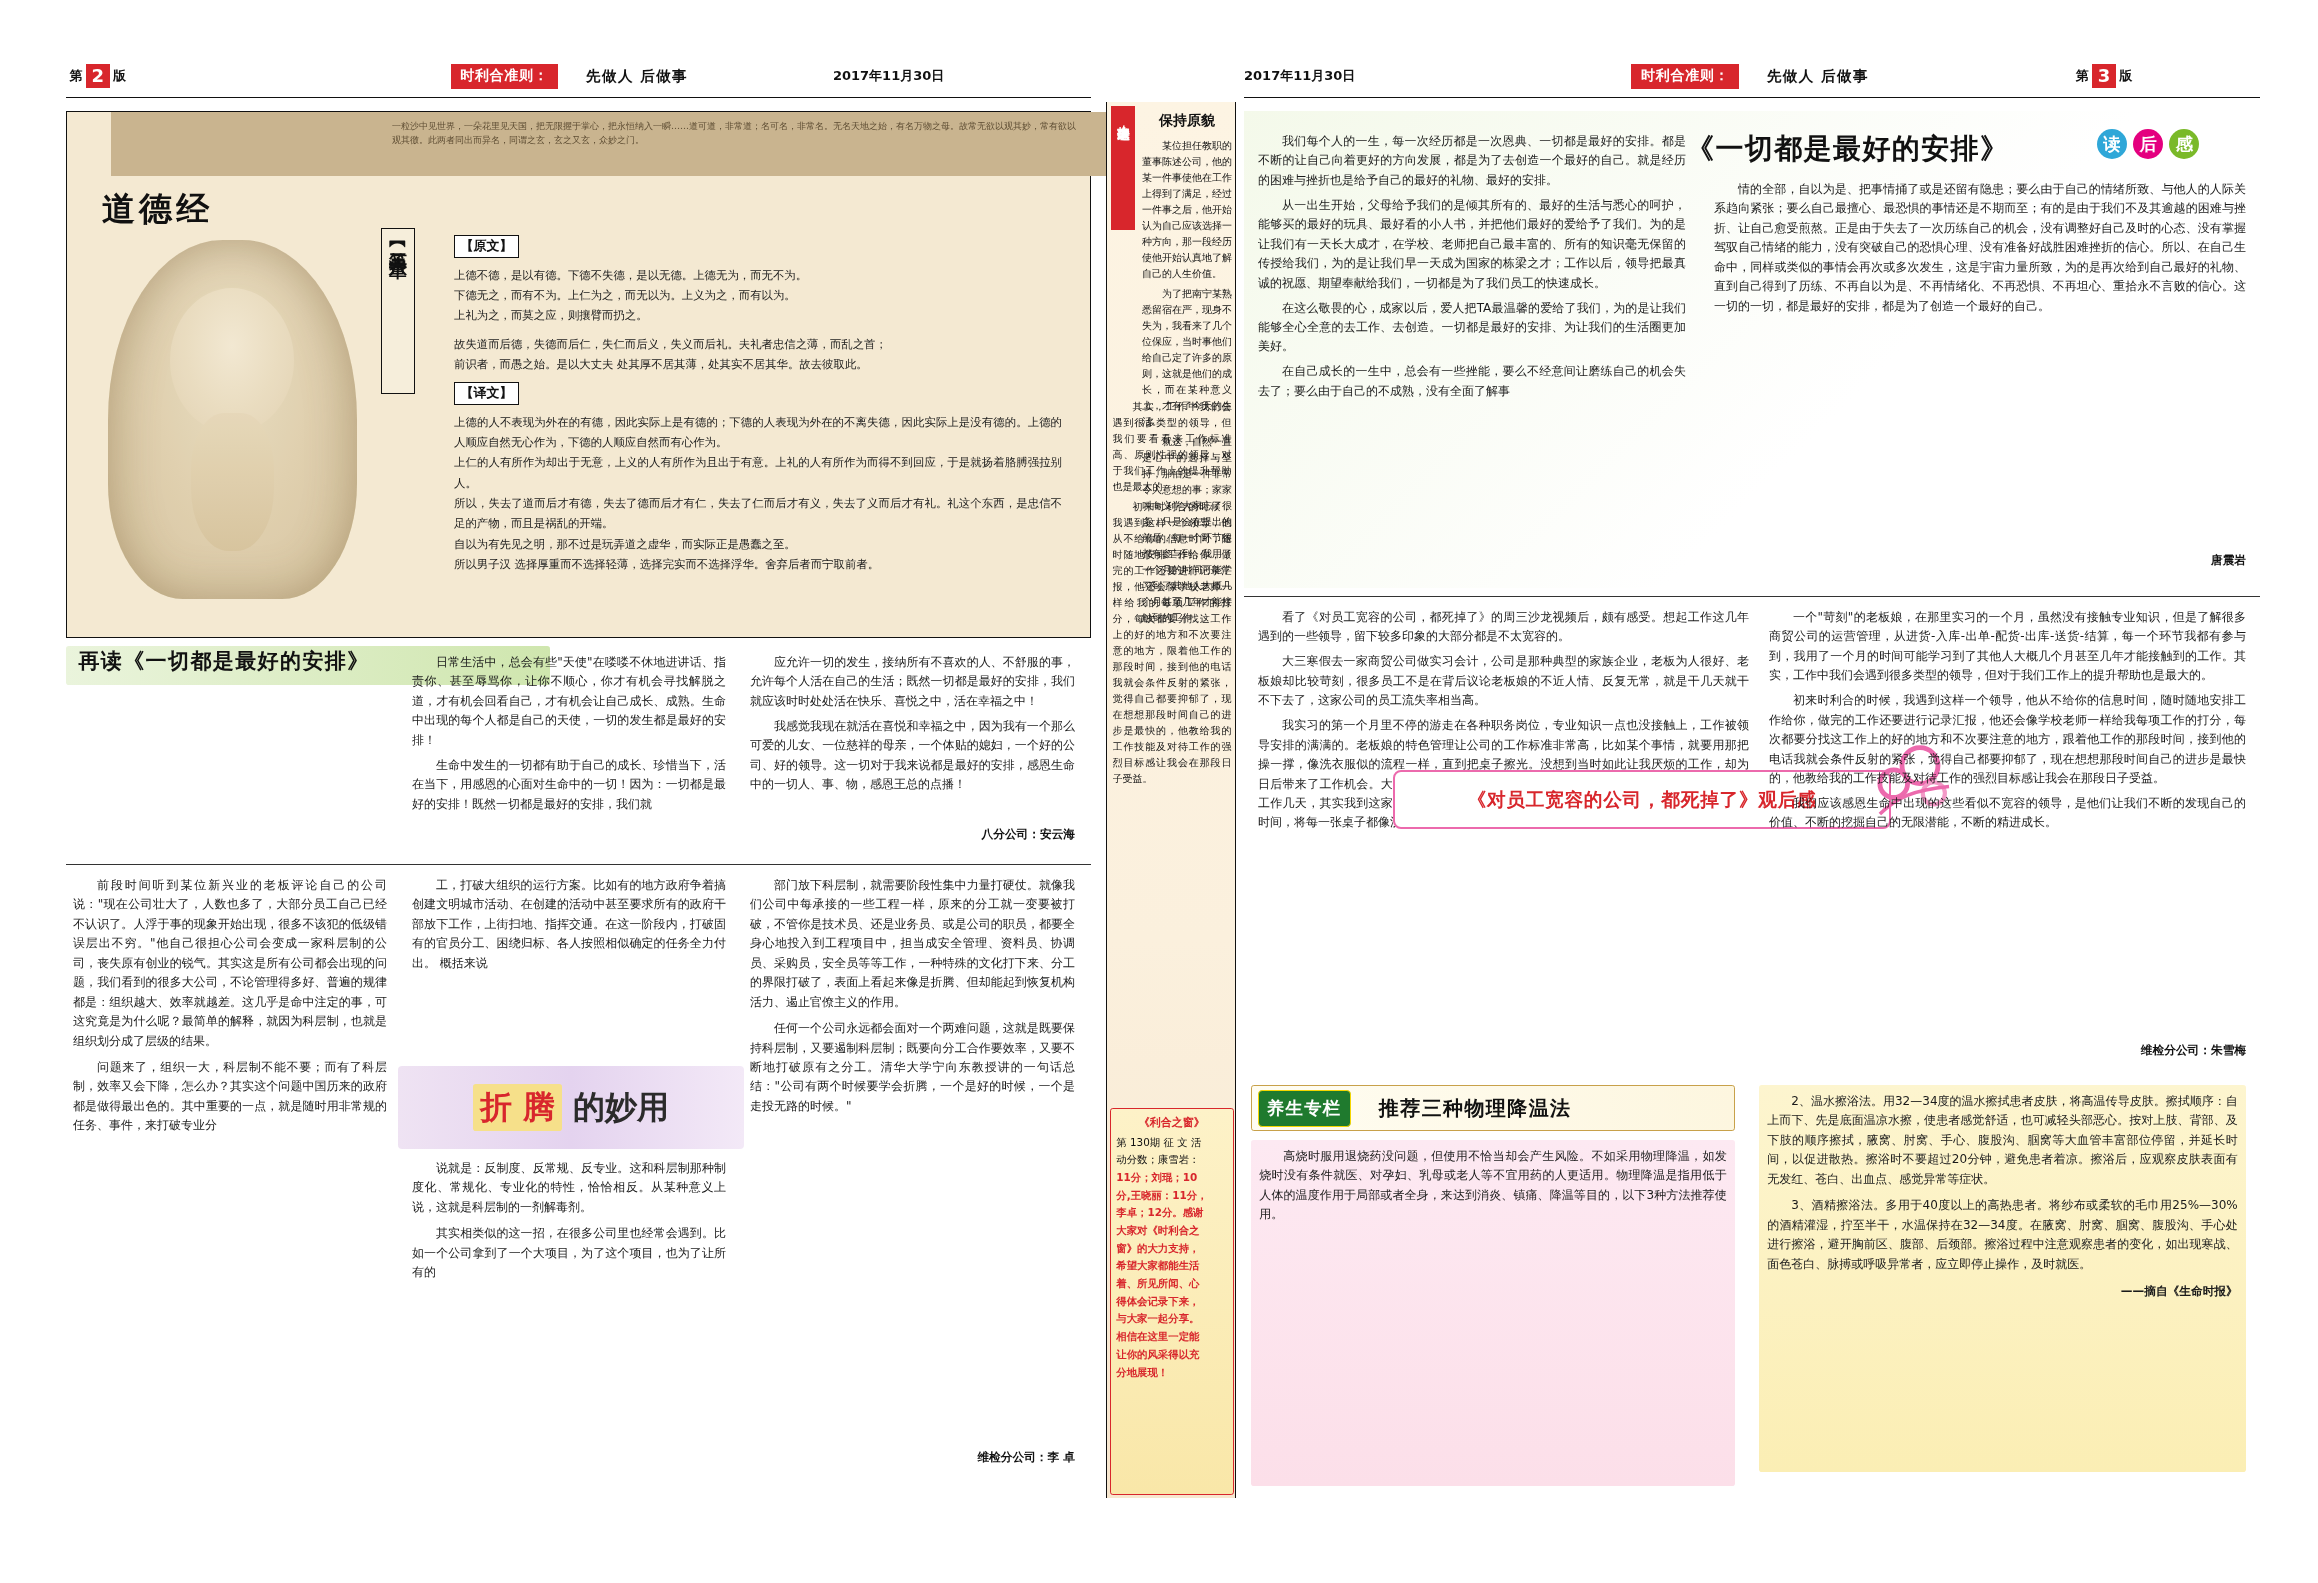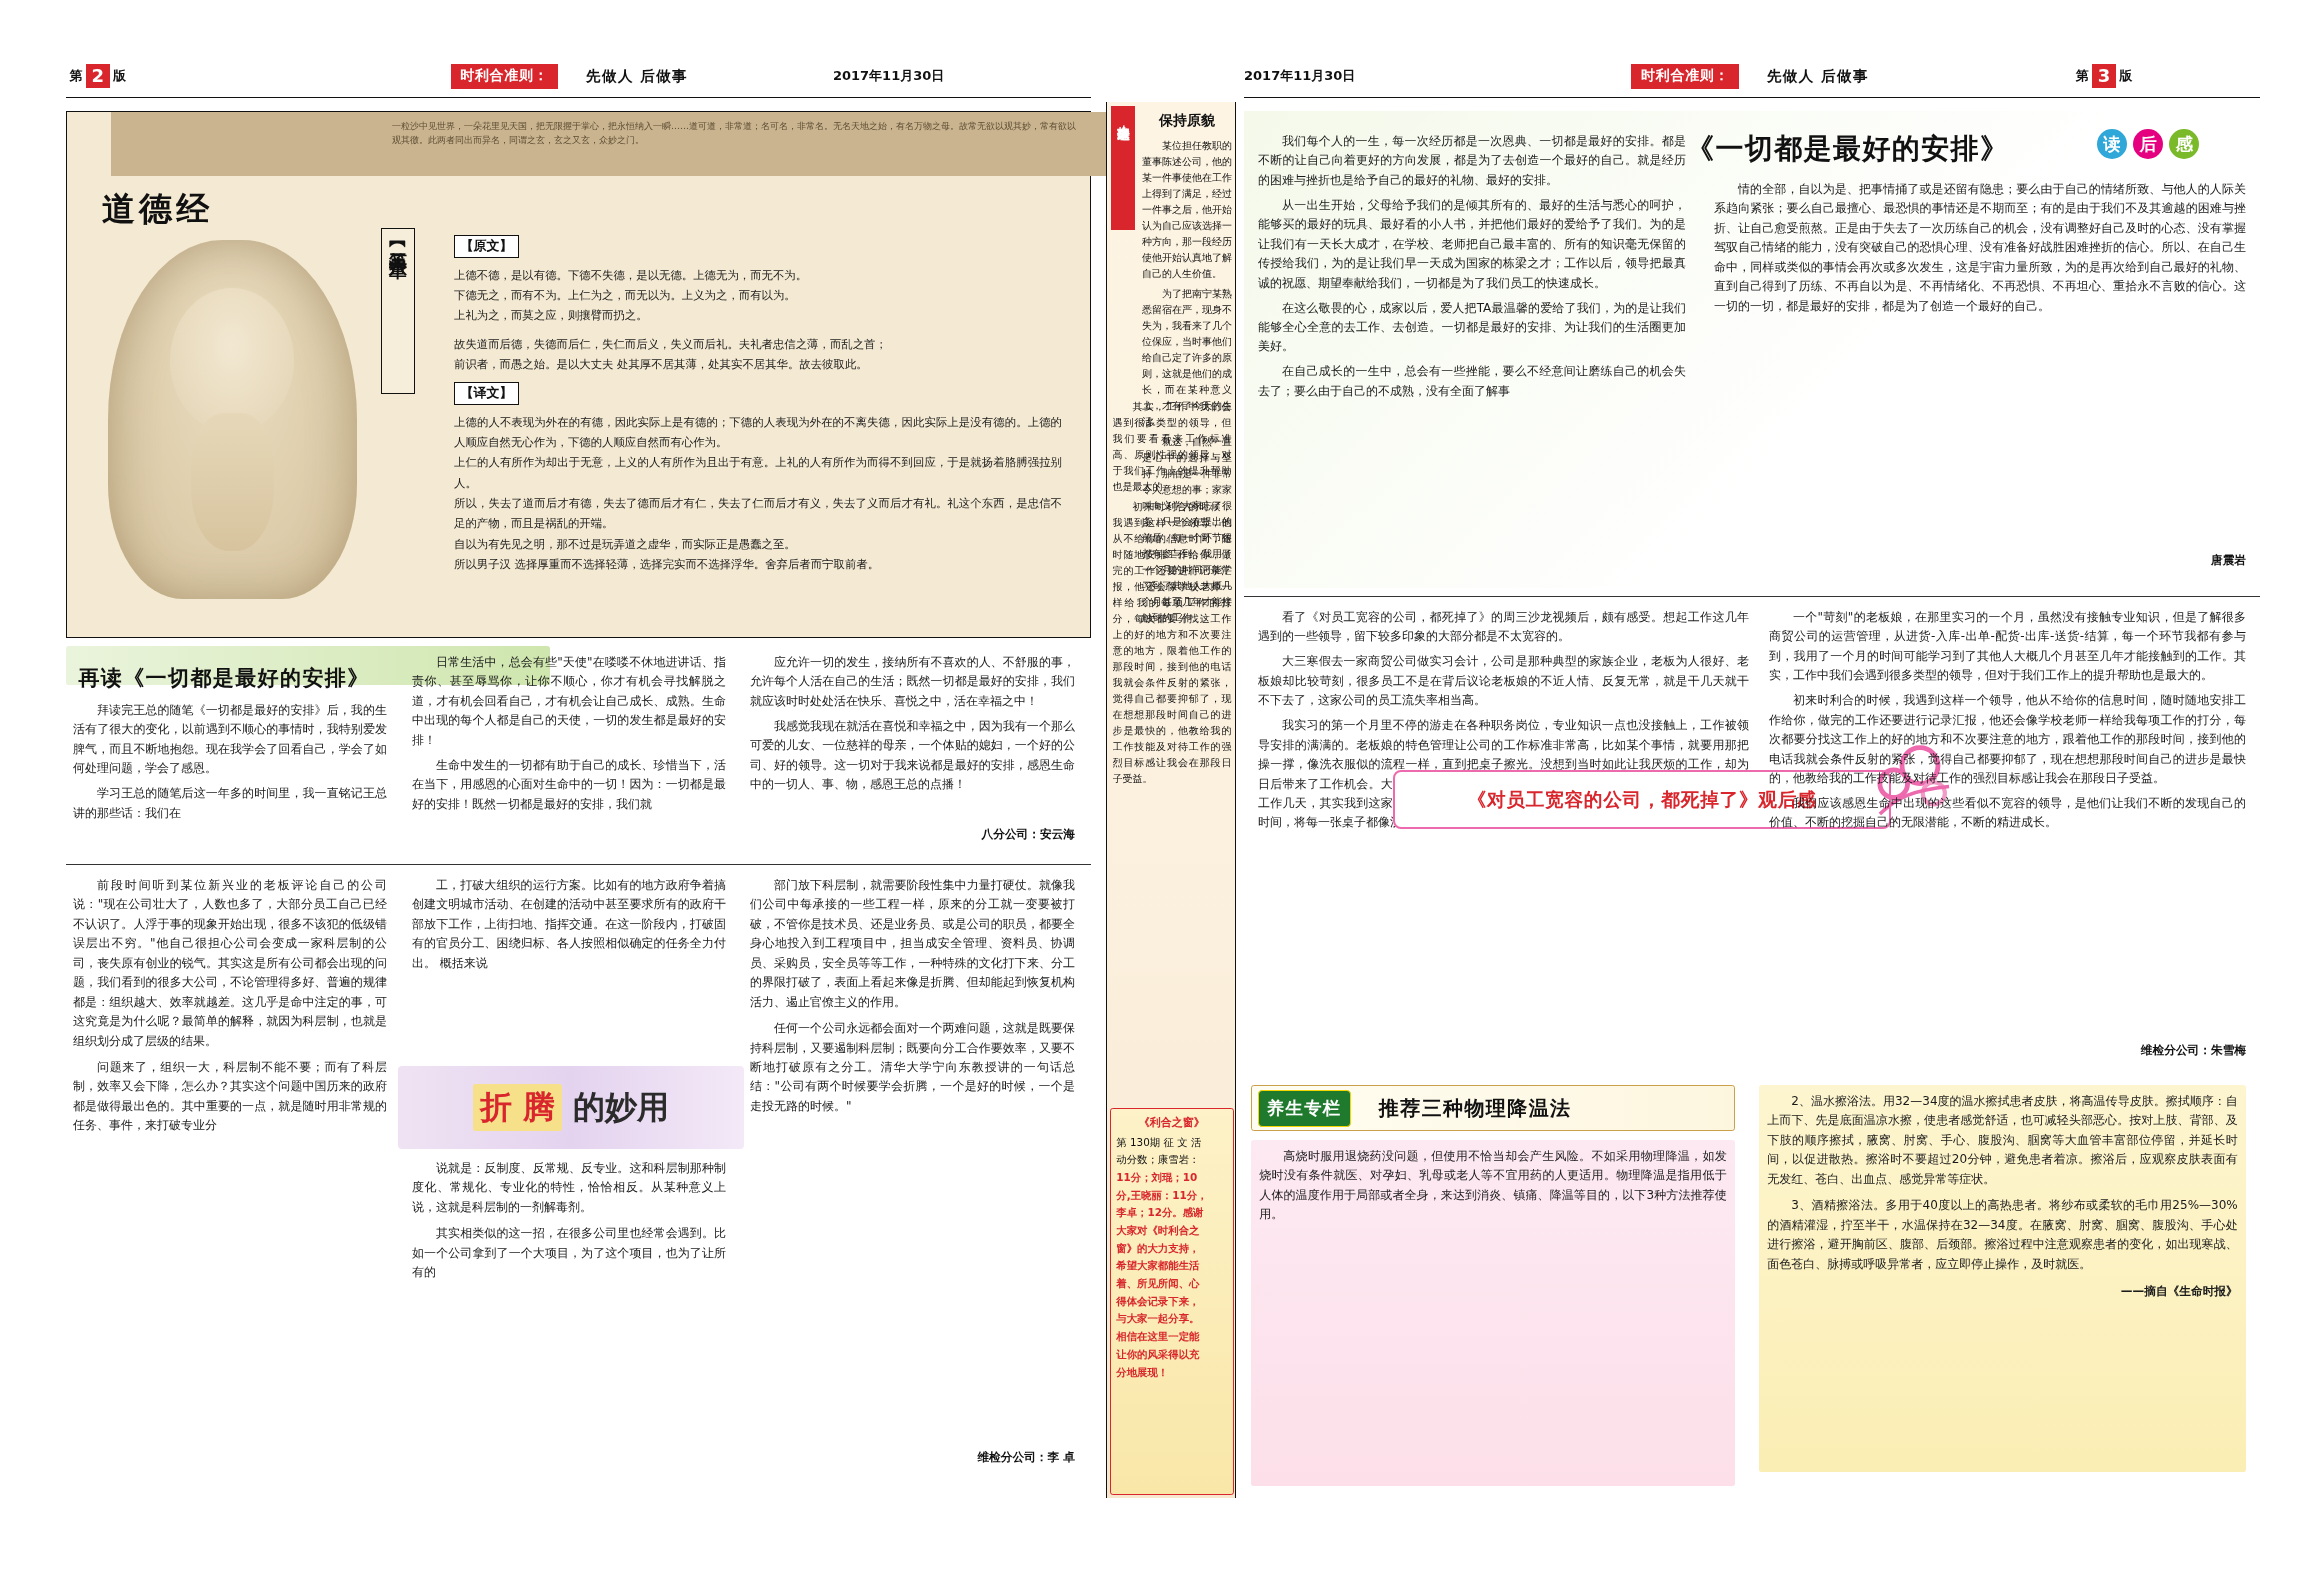--- a/index.html
+++ b/index.html
@@ -127,26 +127,22 @@
       <div class="ddj-text just" style="margin-top:7px;">上德的人不表现为外在的有德，因此实际上是有德的；下德的人表现为外在的不离失德，因此实际上是没有德的。上德的人顺应自然无心作为，下德的人顺应自然而有心作为。</div>
       <div class="ddj-text just">上仁的人有所作为却出于无意，上义的人有所作为且出于有意。上礼的人有所作为而得不到回应，于是就扬着胳膊强拉别人。</div>
       <div class="ddj-text just">所以，失去了道而后才有德，失去了德而后才有仁，失去了仁而后才有义，失去了义而后才有礼。礼这个东西，是忠信不足的产物，而且是祸乱的开端。</div>
       <div class="ddj-text just">自以为有先见之明，那不过是玩弄道之虚华，而实际正是愚蠢之至。</div>
       <div class="ddj-text just">所以男子汉 选择厚重而不选择轻薄，选择完实而不选择浮华。舍弃后者而宁取前者。</div>
     </div>
   </div>
 
   <div class="abs" style="left:66px;top:646px;width:1025px;height:200px;">
     <div class="abs greenbar" style="left:0;top:0;width:484px;height:39px;border-radius:2.8px;"></div>
-    <div class="abs ban-title1" style="left:12.4px;top:18px;">再读《一切都是最好的安排》</div>
-
-    <div class="abs body-cn just" style="left:7px;top:55px;width:314px;">
-      <p class="indent" style="margin:0 0 5.5px 0;">拜读完王总的随笔《一切都是最好的安排》后，我的生活有了很大的变化，以前遇到不顺心的事情时，我特别爱发脾气，而且不断地抱怨。现在我学会了回看自己，学会了如何处理问题，学会了感恩。</p>
-      <p class="indent" style="margin:0;">学习王总的随笔后这一年多的时间里，我一直铭记王总讲的那些话：我们在</p>
-    </div>
+    <div class="abs ban-title1" style="left:12.4px;top:1px;">再读《一切都是最好的安排》</div>
+
     <div class="abs body-cn just" style="left:346px;top:7px;width:314px;">
       <p class="indent" style="margin:0 0 5.5px 0;">日常生活中，总会有些"天使"在喽喽不休地进讲话、指责你、甚至辱骂你，让你不顺心，你才有机会寻找解脱之道，才有机会回看自己，才有机会让自己成长、成熟。生命中出现的每个人都是自己的天使，一切的发生都是最好的安排！</p>
       <p class="indent" style="margin:0;">生命中发生的一切都有助于自己的成长、珍惜当下，活在当下，用感恩的心面对生命中的一切！因为：一切都是最好的安排！既然一切都是最好的安排，我们就</p>
     </div>
     <div class="abs body-cn just" style="left:684px;top:7px;width:325px;">
       <p class="indent" style="margin:0 0 5.5px 0;">应允许一切的发生，接纳所有不喜欢的人、不舒服的事，允许每个人活在自己的生活；既然一切都是最好的安排，我们就应该时时处处活在快乐、喜悦之中，活在幸福之中！</p>
       <p class="indent" style="margin:0;">我感觉我现在就活在喜悦和幸福之中，因为我有一个那么可爱的儿女、一位慈祥的母亲，一个体贴的媳妇，一个好的公司、好的领导。这一切对于我来说都是最好的安排，感恩生命中的一切人、事、物，感恩王总的点播！</p>
     </div>
     <div class="abs sign" style="left:684px;top:181px;width:325px;">八分公司：安云海</div>
   </div>

